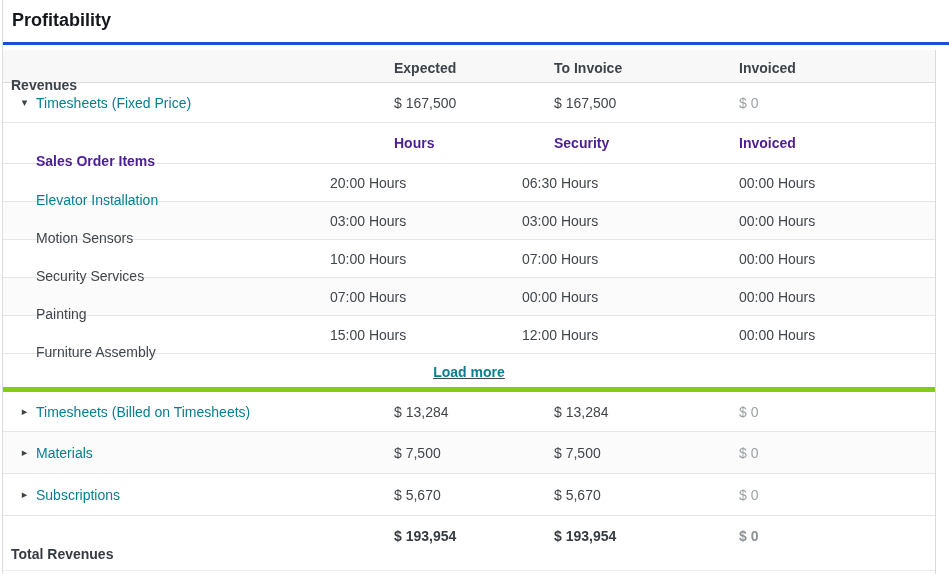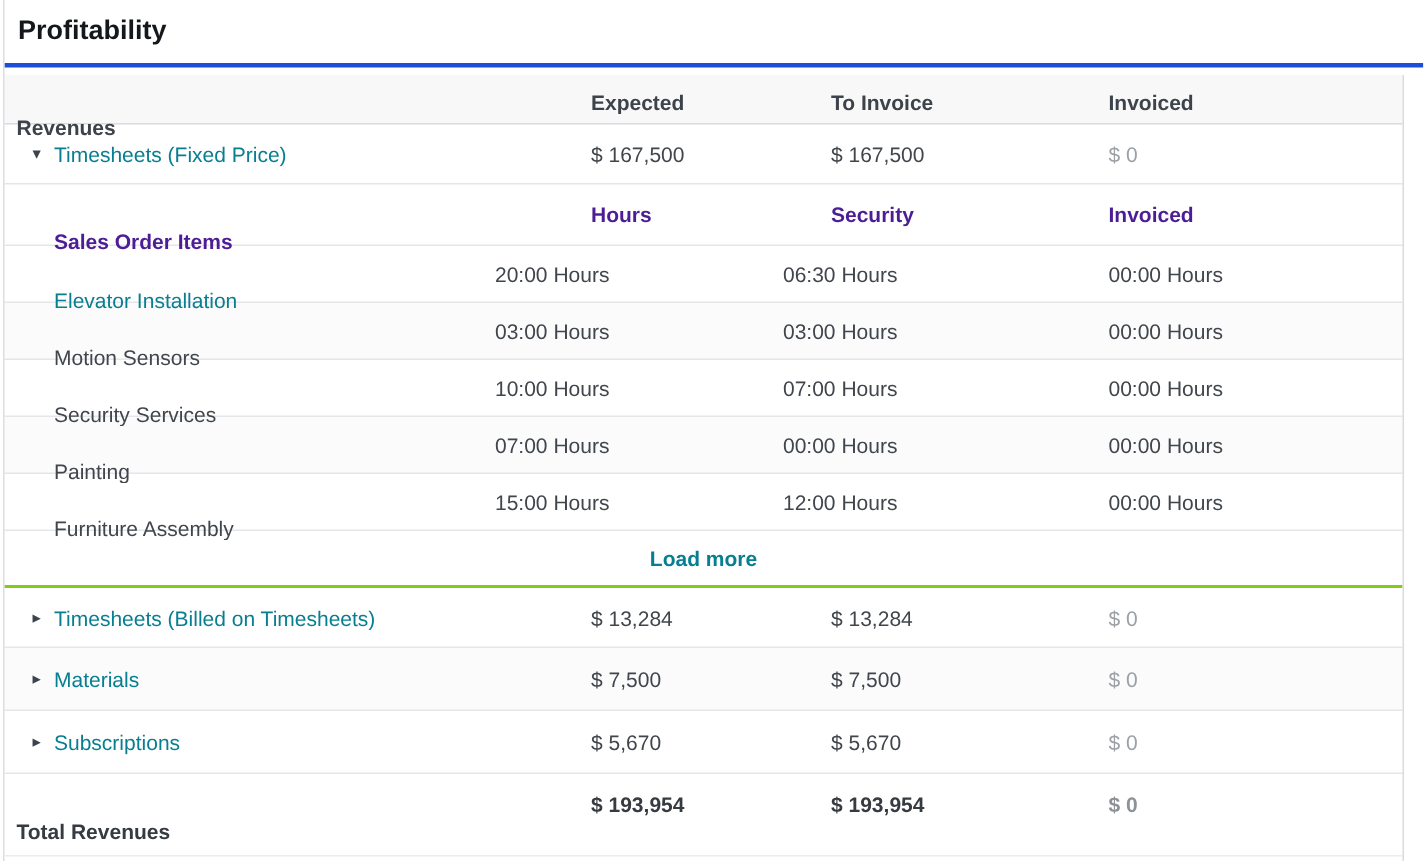--- a/index.html
+++ b/index.html
@@ -29,21 +29,21 @@
   .head{height:33px;background:#f8f8f9;font-weight:700;color:#3d434a;border-bottom:1px solid #d9dcdf;}
   .subhead{font-weight:700;color:#4c1d95;}
   .bold{font-weight:700;color:#363b41;}
   .link{color:var(--link,#087e91);cursor:pointer;text-decoration:none;}
   .muted{color:var(--muted,#9ba1a6);}
   .muted-bold{color:#8d9298;font-weight:700;}
 
   .h40{height:40px;}.h41{height:41px;}.h38{height:38px;gap:32px;}.h42{height:42px;}
   .items .row:nth-child(even),.sections .row:nth-child(even){background:#fbfbfc;}
 
-  .load-more{display:block;text-align:center;height:38px;line-height:37px;box-sizing:border-box;border-bottom:2px solid #84cc16;}
+  .load-more{display:block;text-align:center;height:38px;line-height:37px;box-sizing:border-box;border-bottom:5px solid #84cc16;text-decoration:underline;}
   .load-more span{font-weight:700;}
 
   .total-row{border-bottom:none;}
 </style>
 </head>
 <body>
 
 <div class="panel">
   <div class="left-rule"></div>
   <div class="right-rule"></div>

